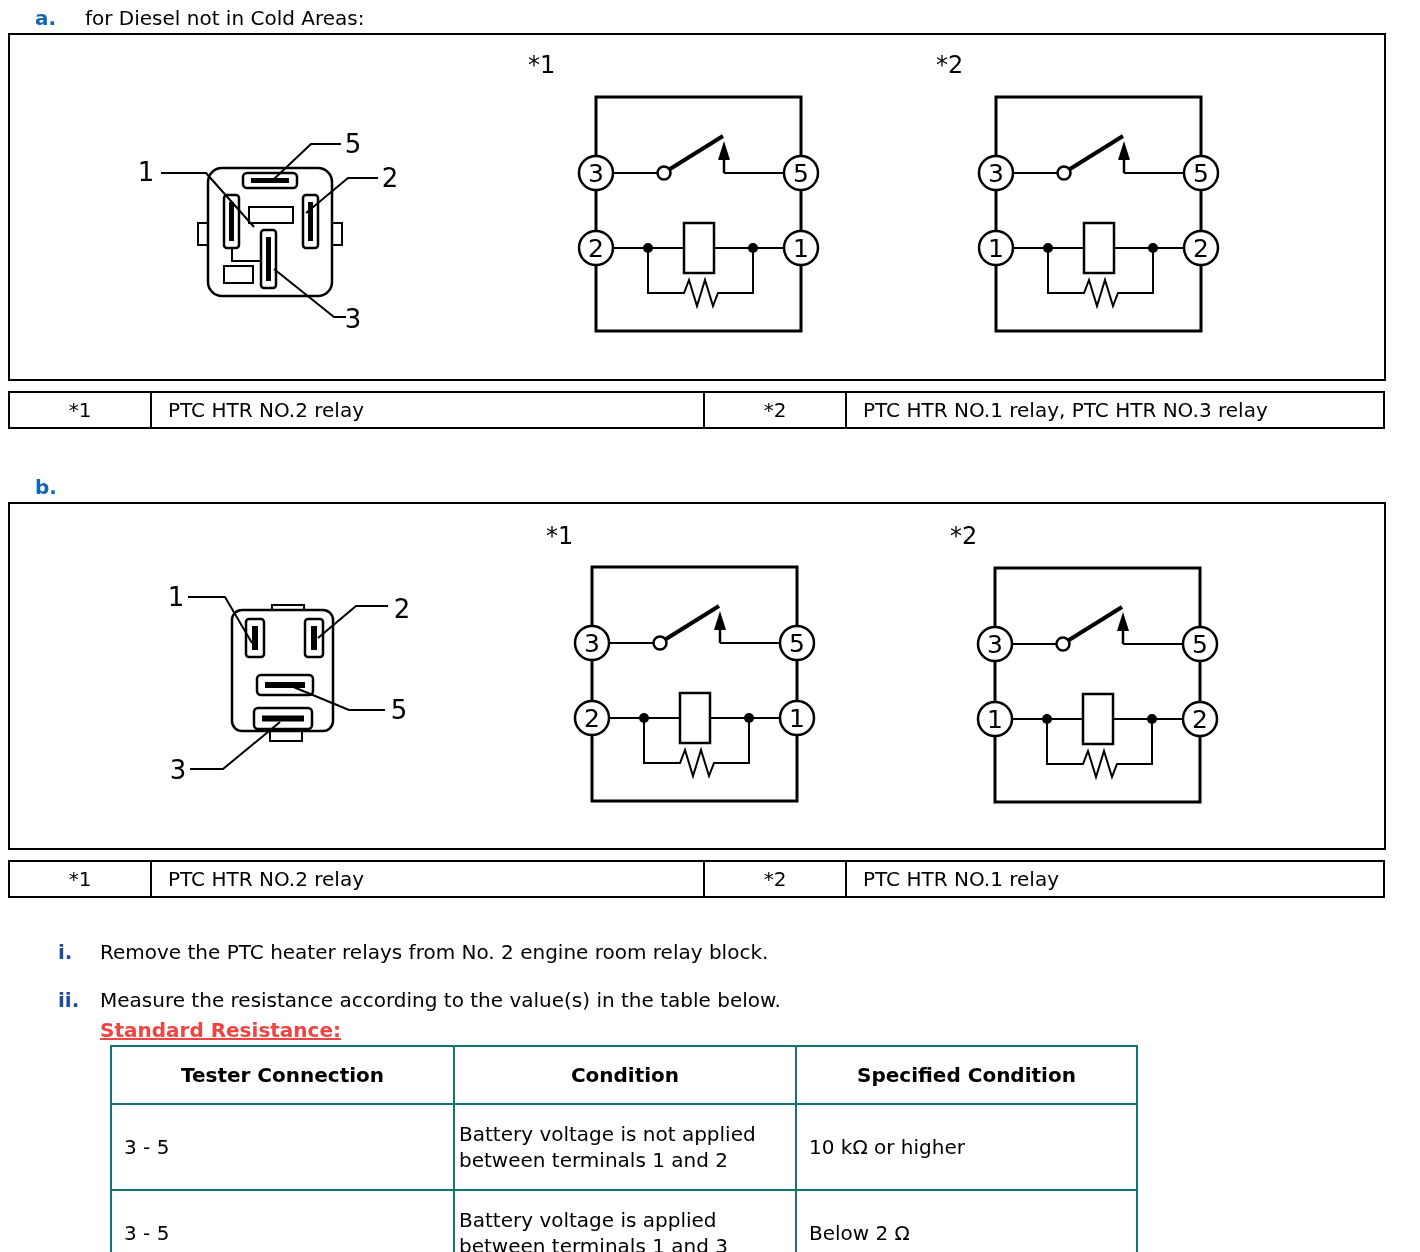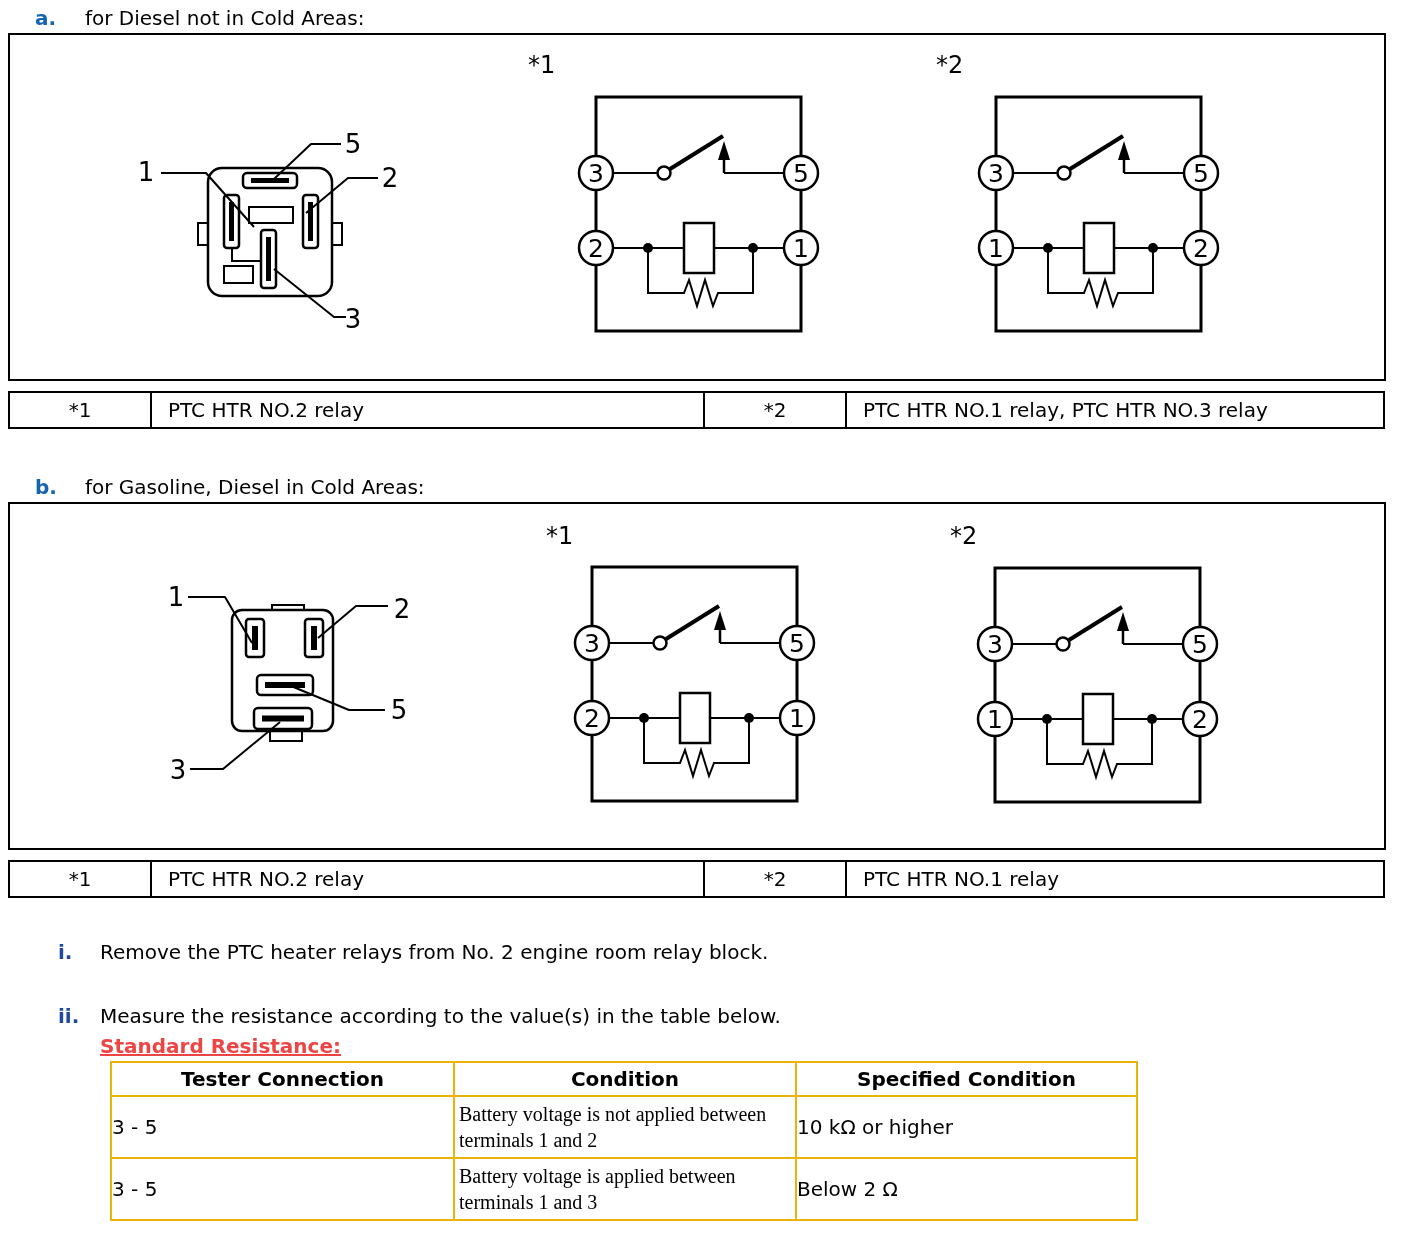--- a/index.html
+++ b/index.html
@@ -19,29 +19,29 @@
   .flab{font-size:24px;}
   
   table{border-collapse:collapse;table-layout:fixed;}
   .legend{margin-left:8px;margin-top:10px;width:1375px;font-size:20px;}
   .legend td{border:2px solid #000;height:34px;padding:0;}
   .legend .lk{text-align:center;}
   .legend .lv{padding-left:16px;}
   
   .step{display:flex;font-size:20px;line-height:24px;}
   .step.s1{margin-top:42px;}
-  .step.s2{margin-top:40px;}
+  .step.s2{margin-top:24px;}
   .step .smk{font-weight:bold;margin-left:58px;width:42px;flex:0 0 42px;}
   .res-title{margin-top:6px;margin-left:100px;font-size:20px;font-weight:bold;text-decoration:underline;}
   .res-table{margin-left:110px;margin-top:3px;width:1026px;font-size:20px;}
-  .res-table th,.res-table td{border:2px solid #eab308;padding:0;}
+  .res-table th,.res-table td{border:2px solid #0f766e;padding:12px;}
   .res-table th{height:32px;font-weight:bold;text-align:center;}
   .res-table td{height:60px;}
   .res-table .c-center{text-align:left;}
-  .res-table .c-cond{text-align:left;padding-left:4px;line-height:26px;font-family:Liberation Serif, serif;}
+  .res-table .c-cond{text-align:left;padding-left:4px;line-height:26px;}
 </style>
 </head>
 <body>
 
 <div class="page">
 
   <div class="sec-head first">
     <span class="mk" style="color:#1464b4">a.</span>
     <span>for Diesel not in Cold Areas:</span>
   </div>
@@ -129,21 +129,20 @@
       <td class="lk">*1</td>
       <td class="lv">PTC HTR NO.2 relay</td>
       <td class="lk">*2</td>
       <td class="lv">PTC HTR NO.1 relay, PTC HTR NO.3 relay</td>
     </tr>
   </tbody>
     </table>
 
   <div class="sec-head second">
     <span class="mk" style="color:#1464b4">b.</span>
-    <span>for Gasoline, Diesel in Cold Areas:</span>
   </div>
 
   <div class="fig-box">
     <svg width="1374" height="344" viewBox="0 0 1374 344">
 
       <g stroke="#000" fill="#fff">
         <rect x="262" y="101" width="32" height="8" stroke-width="2"></rect>
         <rect x="260" y="225" width="32" height="12" stroke-width="2"></rect>
         <rect x="222" y="106" width="101" height="121" rx="10" stroke-width="2.5"></rect>
         <rect x="236" y="115" width="18" height="38" rx="3" stroke-width="2.5"></rect>

